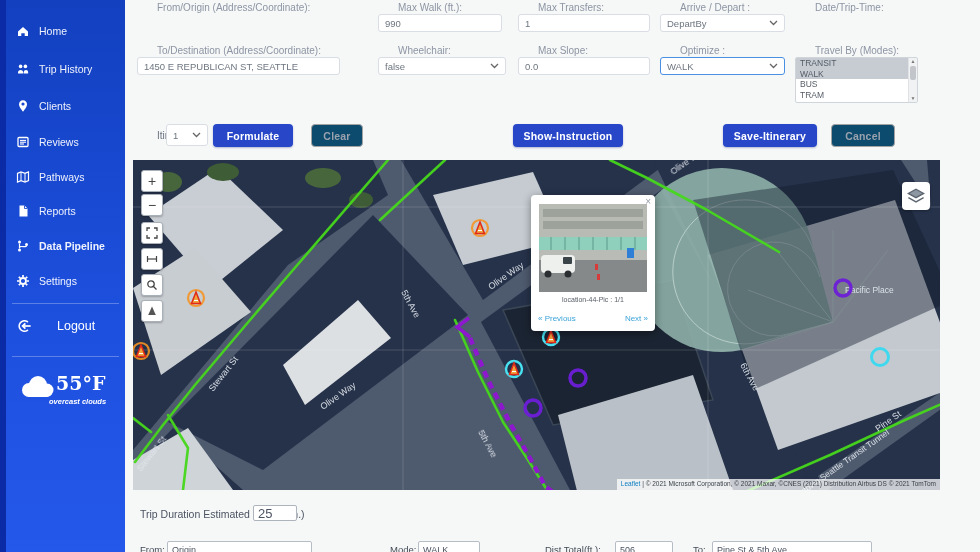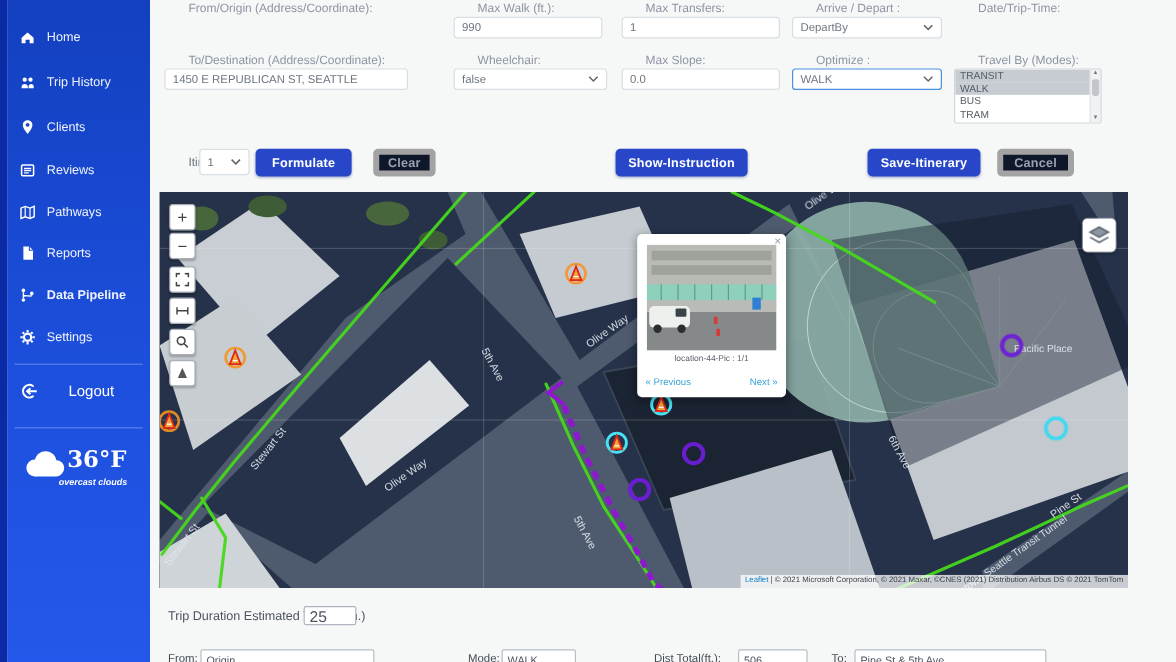--- a/index.html
+++ b/index.html
@@ -37,21 +37,21 @@
   .lb-item.sel { background:#c6ccd2; }
   .lb-scroll { position:absolute; right:0; top:0; bottom:0; width:9px; background:#f1f2f3;
                border-left:1px solid #e0e2e5; font-size:5px; color:#777; text-align:center; }
   .lb-thumb { position:absolute; left:1px; width:6px; top:8px; height:14px; background:#c2c6cb; border-radius:2px; }
 
   
   .btn { position:absolute; height:23px; border-radius:4px; font-size:10.5px; font-weight:bold;
          display:flex; align-items:center; justify-content:center; cursor:pointer;
          letter-spacing:.2px; }
   .btn.primary { background:#2847c8; color:#fff; box-shadow:0 1px 2px rgba(20,40,120,.3); }
-  .btn.ghost   { background:#0f172a; color:#9aa2ae; border:5px solid #a3a3a3; }
+  .btn.ghost   { background:#0c4a6e; color:#9aa2ae; border:1px solid #a3a3a3; }
 
   
   .map { position:absolute; left:133px; top:160px; width:807px; height:330px; overflow:hidden;
          background:#2e3a4e; }
   .map svg.base { position:absolute; left:0; top:0; }
   .mctrl { position:absolute; width:22px; height:22px; background:#fff; border:1px solid #aab0b8;
            border-radius:3px; display:flex; align-items:center; justify-content:center;
            font-size:14px; color:#444; cursor:pointer; box-shadow:0 1px 2px rgba(0,0,0,.25); }
   .layers-btn { position:absolute; right:10px; top:22px; width:28px; height:28px; background:#fff;
                 border-radius:4px; display:flex; align-items:center; justify-content:center;
@@ -187,21 +187,21 @@
 
     <div class="weather">
       <svg width="44" height="30" viewBox="0 0 44 30" style="position:absolute;left:10px;top:4px;">
           <g fill="#fff">
             <circle cx="13" cy="18" r="7"></circle>
             <circle cx="22" cy="13" r="9"></circle>
             <circle cx="31" cy="18" r="6.5"></circle>
             <rect x="9" y="15" width="27" height="10" rx="5"></rect>
           </g>
         </svg>
-      <div class="temp">36°F</div>
+      <div class="temp">55°F</div>
       <div class="cond">overcast clouds</div>
     </div>
   </aside>
 
   <div class="flabel" style="left:137px;top:2px;">From/Origin (Address/Coordinate):</div>
 
   <div class="flabel" style="left:378px;top:2px;">Max Walk (ft.):</div>
   <input class="finput" style="left: 378px; top: 14px; width: 124px;" readonly="" value="990">
 
   <div class="flabel" style="left:518px;top:2px;">Max Transfers:</div>

